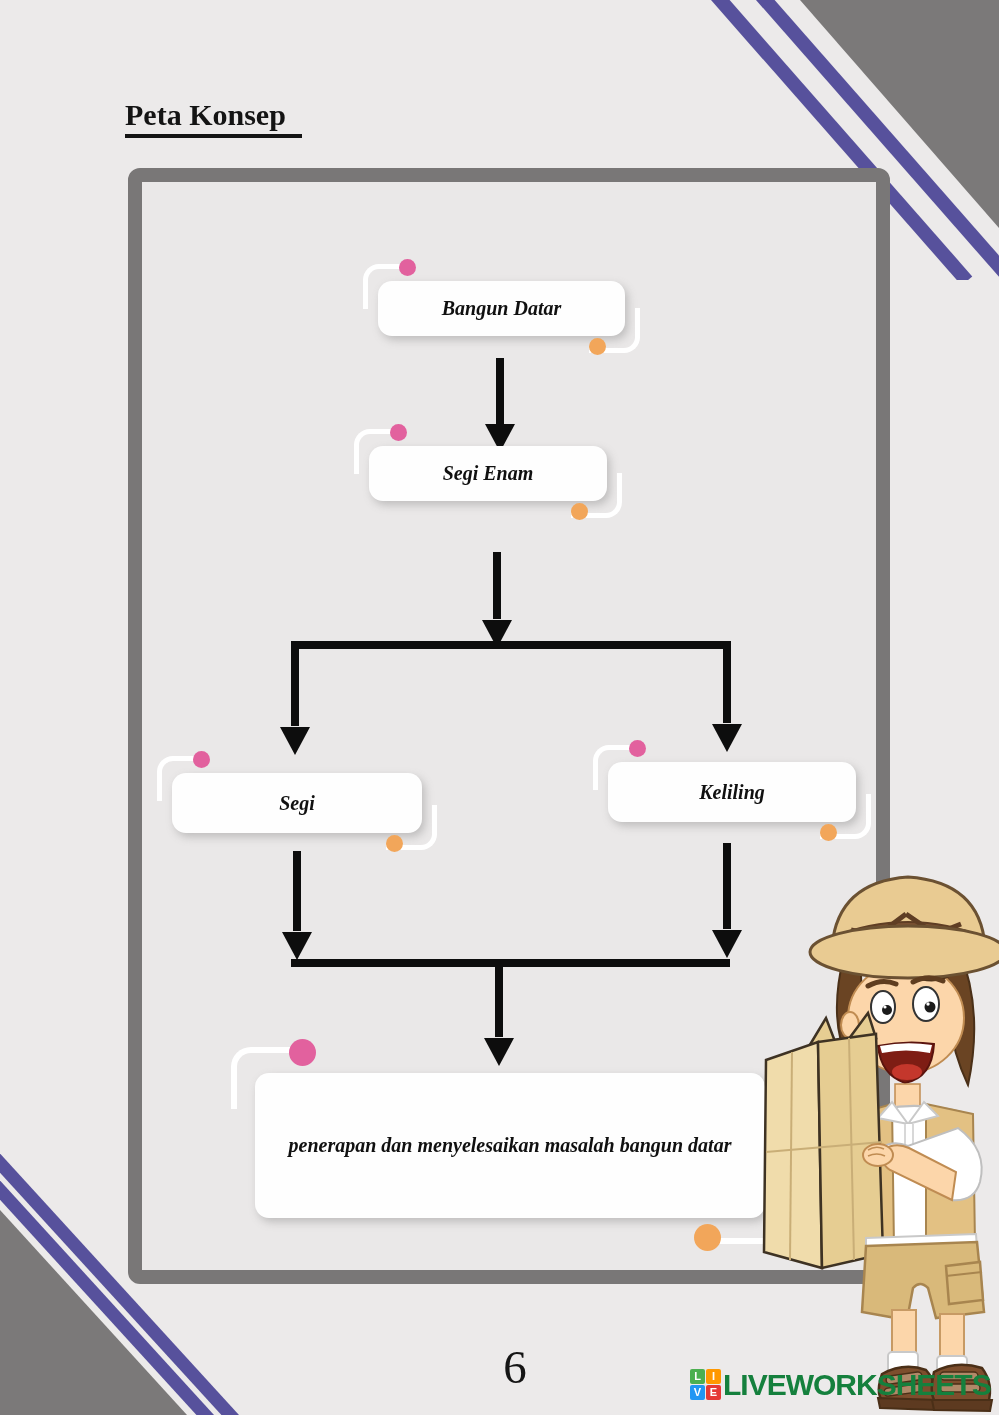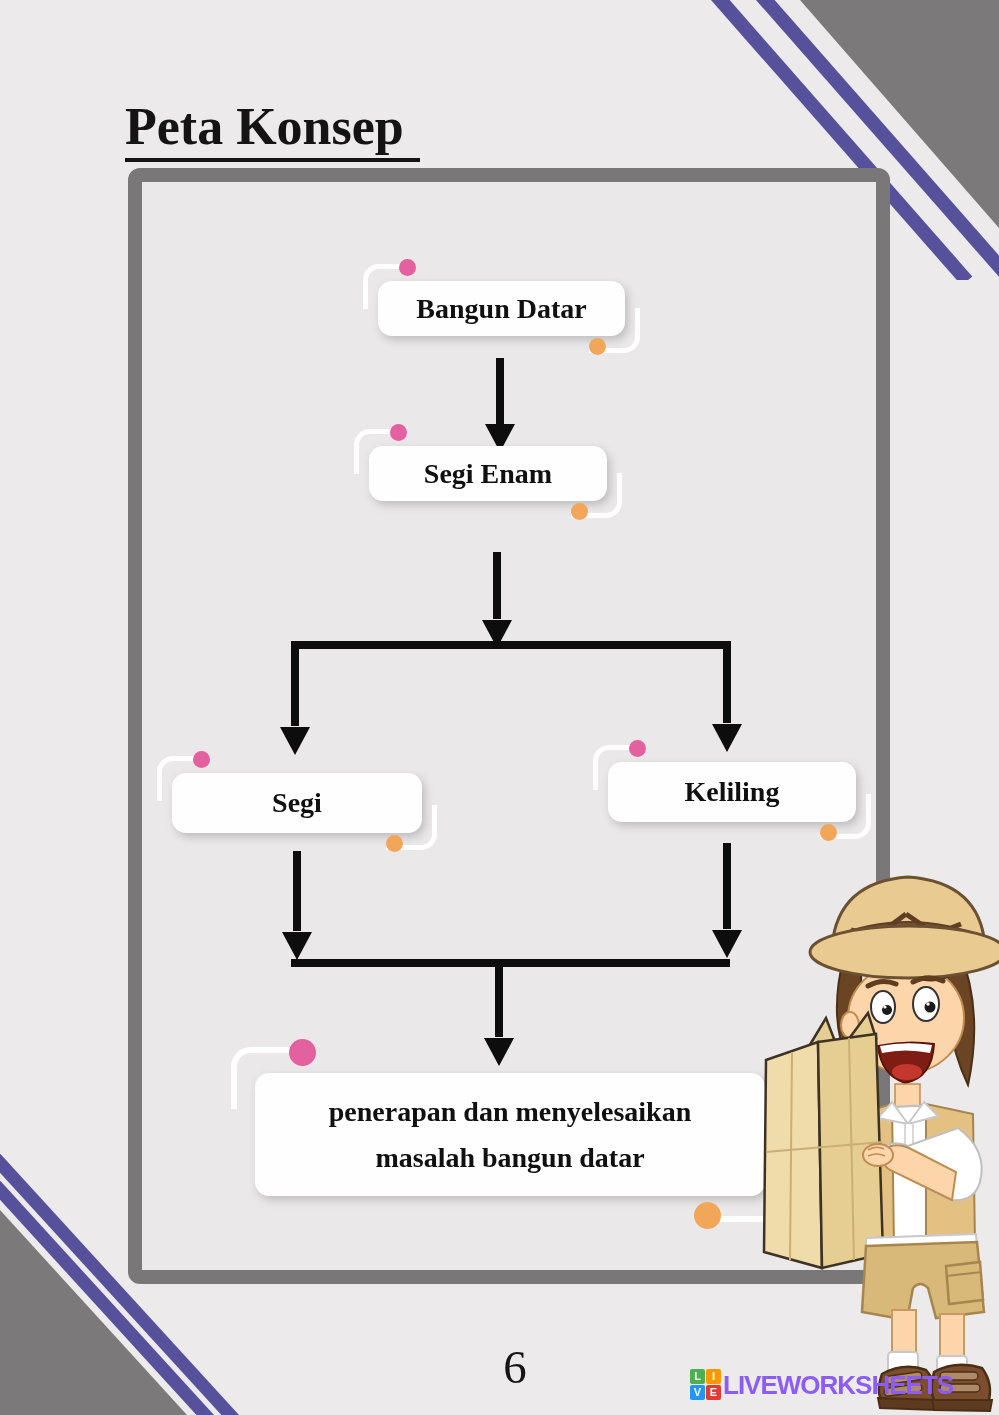--- a/index.html
+++ b/index.html
@@ -11,40 +11,40 @@
     font-family:"Liberation Serif","DejaVu Serif",serif;
   }
   svg{display:block;}
   
   .corner{position:absolute;z-index:0;pointer-events:none;}
   .corner.tr{top:0;right:0;}
   .corner.bl{bottom:0;left:0;}
   
   .title{
     position:absolute;left:125px;top:98px;z-index:2;
-    font-size:52px;font-weight:bold;color:#141414;
+    font-size:30px;font-weight:bold;color:#141414;
     border-bottom:4px solid #141414;
     padding:0 16px 3px 0;line-height:1.1;
   }
   
   .frame{
     position:absolute;left:128px;top:168px;z-index:1;
     width:762px;height:1116px;box-sizing:border-box;
     border:14px solid #797777;border-radius:12px;
     background:#eae8e8;
   }
   
   .arrows{position:absolute;left:0;top:0;z-index:2;pointer-events:none;}
   
   .node{
     position:absolute;z-index:3;
     background:#fefefe;border-radius:14px;
     box-shadow:3px 4px 9px rgba(110,110,110,.35);
     display:flex;align-items:center;justify-content:center;
-    font-weight:bold;color:#101010;font-size:28px;text-align:center;
+    font-weight:bold;color:#101010;font-size:20px;font-style:italic;
   }
   .node .br-tl{
     position:absolute;left:-15px;top:-17px;width:46px;height:40px;
     border-left:5px solid #fff;border-top:5px solid #fff;
     border-top-left-radius:16px;
   }
   .node .br-br{
     position:absolute;right:-15px;bottom:-17px;width:46px;height:40px;
     border-right:5px solid #fff;border-bottom:5px solid #fff;
     border-bottom-right-radius:16px;
@@ -54,21 +54,21 @@
   .dot.orange{background:#f2a65a;right:19px;bottom:-19px;}
   .node.big .br-tl{left:-24px;top:-26px;width:66px;height:56px;border-width:6px;border-top-left-radius:20px;}
   .node.big .br-br{right:-24px;bottom:-26px;width:66px;height:56px;border-width:6px;border-bottom-right-radius:20px;}
   .node.big .dot.pink{width:27px;height:27px;left:34px;top:-34px;}
   .node.big .dot.orange{width:27px;height:27px;right:44px;bottom:-33px;}
   #node-bangun{left:378px;top:281px;width:247px;height:55px;}
   #node-segienam{left:369px;top:446px;width:238px;height:55px;}
   #node-luas{left:172px;top:773px;width:250px;height:60px;}
   #node-keliling{left:608px;top:762px;width:248px;height:60px;}
   #node-penerapan{
-    left:255px;top:1073px;width:510px;height:123px;box-sizing:border-box;
+    left:255px;top:1073px;width:510px;height:145px;box-sizing:border-box;
     padding:0 28px;line-height:1.62;
   }
   
   .character{position:absolute;left:756px;top:850px;z-index:4;pointer-events:none;}
   
   .page-number{
     position:absolute;left:470px;top:1340px;width:90px;z-index:2;
     font-size:47px;color:#151515;text-align:center;
   }
   .logo{position:absolute;left:690px;top:1369px;z-index:5;display:flex;align-items:center;}
@@ -78,21 +78,21 @@
   }
   .logo-grid span{
     display:flex;align-items:center;justify-content:center;
     color:#fff;font-family:"Liberation Sans",sans-serif;
     font-weight:bold;font-size:11px;border-radius:2px;line-height:1;
   }
   .sq-l{background:#4caf50;} .sq-i{background:#ff9800;}
   .sq-v{background:#2196f3;} .sq-e{background:#e53935;}
   .logo-text{
     font-family:"Liberation Sans",sans-serif;font-weight:800;
-    font-size:26px;letter-spacing:-1px;color:#8b5cf6;line-height:1;
+    font-size:30px;letter-spacing:-1px;color:#15803d;line-height:1;
   }
 </style>
 </head>
 <body>
 
 <div class="page">
 
   <svg class="corner tr" width="300" height="280" viewBox="0 0 300 280">
     <polygon points="101,0 300,0 300,228" fill="#7b7979"></polygon>
     <line x1="9" y1="-14" x2="268" y2="281" stroke="#57519c" stroke-width="14"></line>

